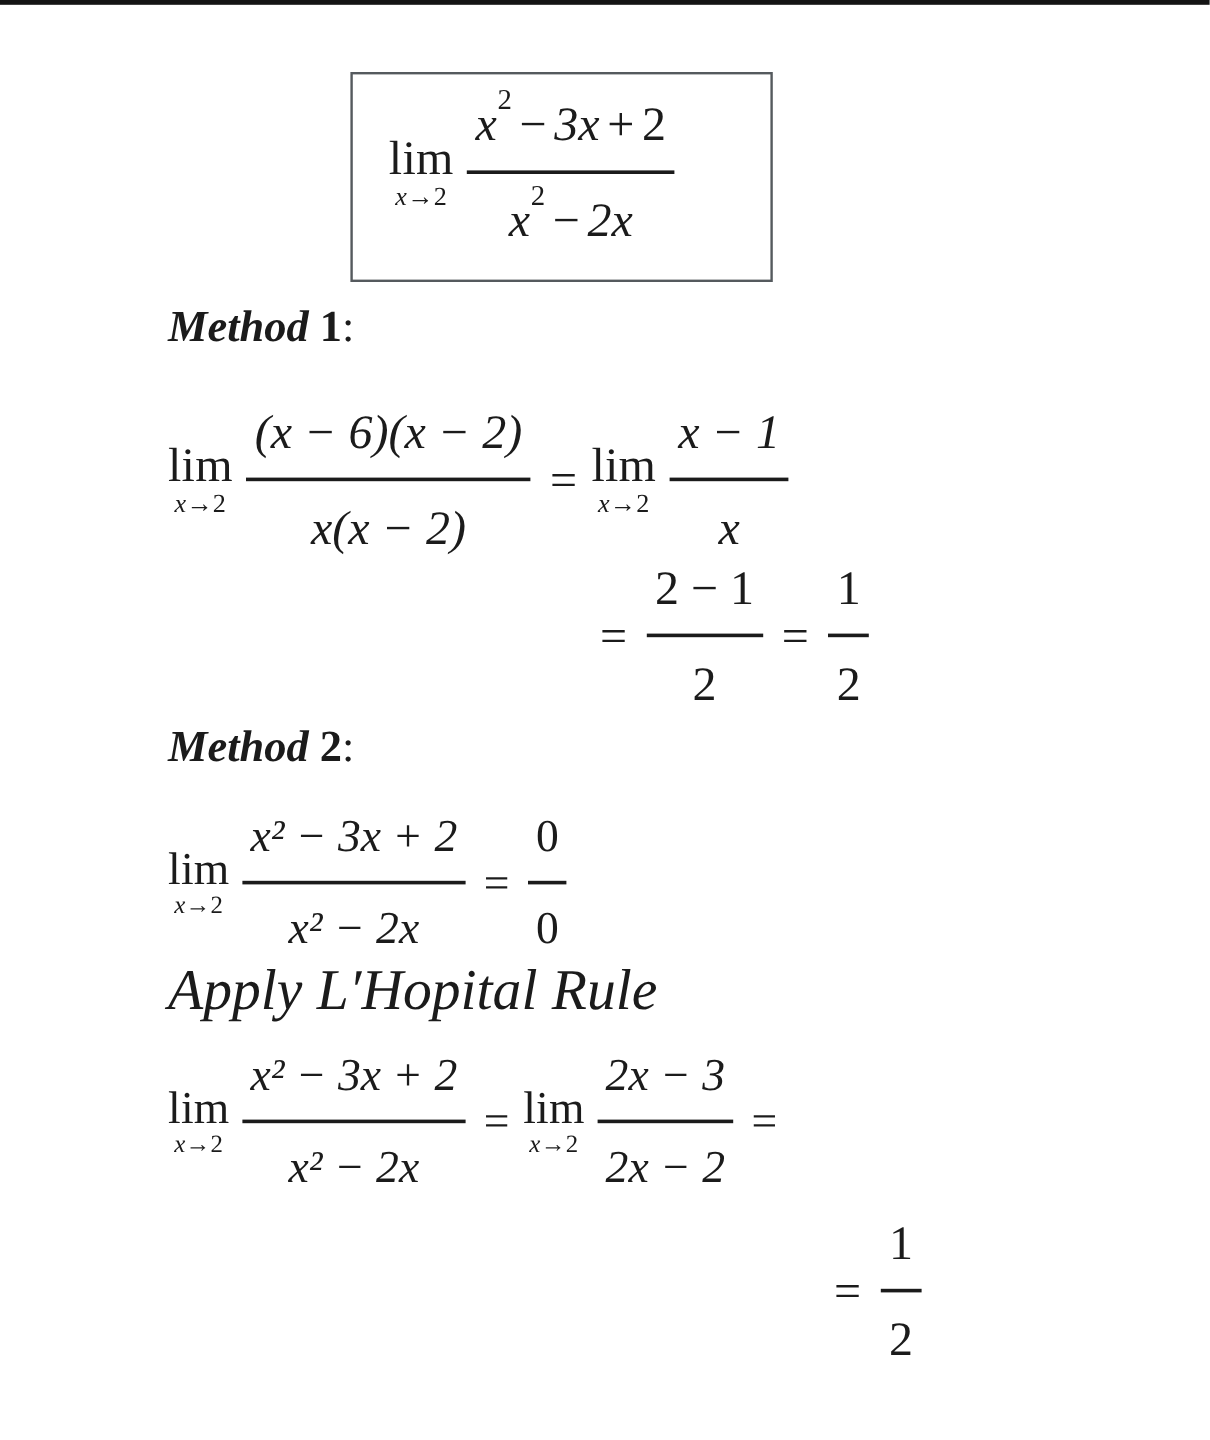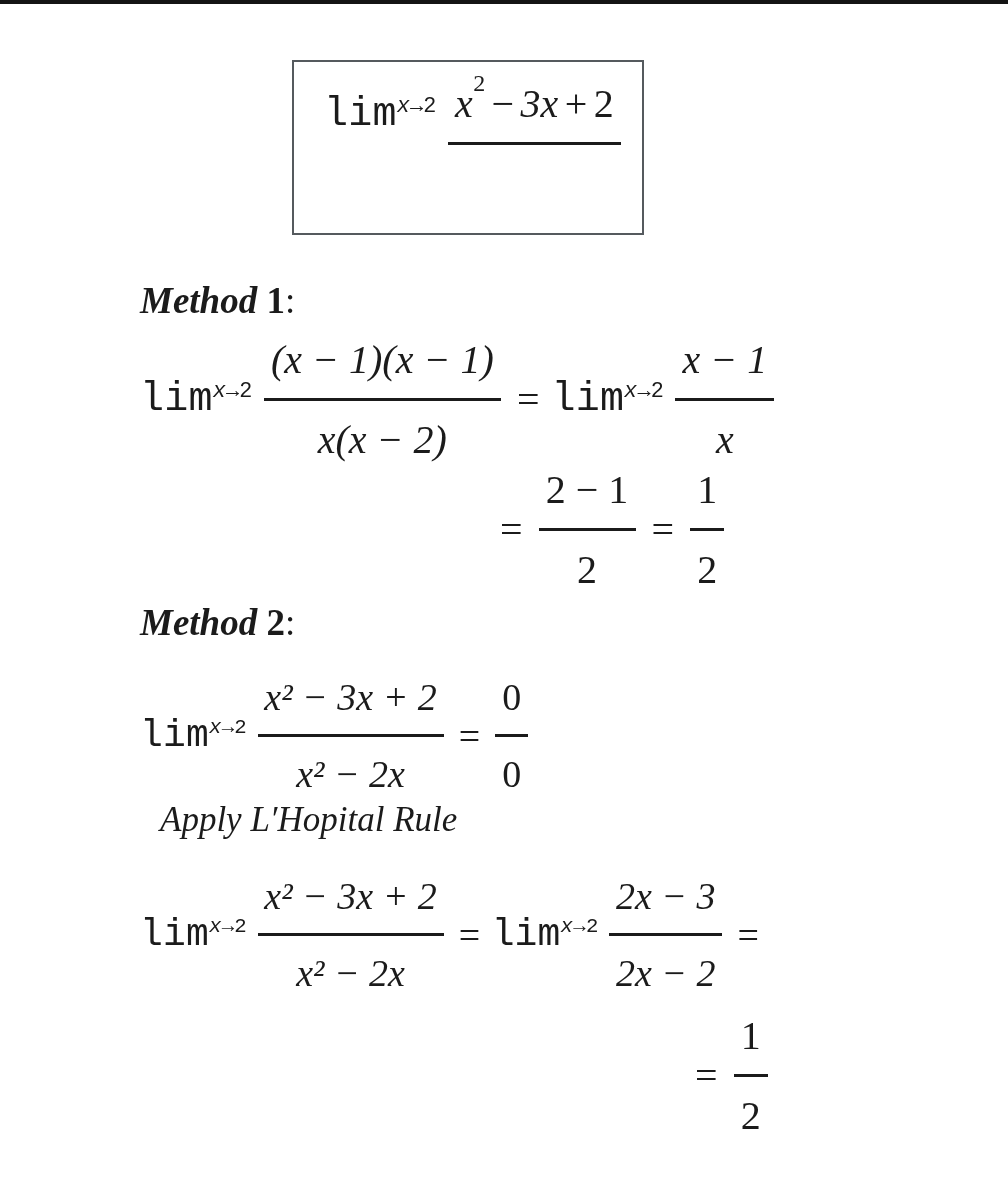--- a/index.html
+++ b/index.html
@@ -78,25 +78,25 @@
     vertical-align: super;
     line-height: 0;
     position: relative;
     top: -0.48em;
     margin-left: 0.02em;
   }
 
   
   .limop {
     display: inline-flex;
-    flex-direction: row;
+    flex-direction: column;
+    align-items: center;
     justify-content: center;
     margin-right: 0.18em;
     line-height: 1;
-    font-family: Liberation Mono, monospace;
   }
   .limop .lim-main {
     font-style: normal;
     font-size: 1em;
     letter-spacing: 0.005em;
   }
   .limop .lim-sub {
     font-size: 0.545em;
     margin-top: 0.06em;
     letter-spacing: 0.01em;
@@ -145,36 +145,35 @@
     font-weight: bold;
     font-style: normal;
   }
   .heading .hcolon {
     font-weight: normal;
     font-style: normal;
   }
 
   .note {
     position: absolute;
-    font-size: 35px;
+    font-size: 48px;
     font-style: italic;
     line-height: 1;
     white-space: nowrap;
-    margin-left: 20px;
   }
 
   
   .line { position: absolute; }
   #eq-m1-line1   { left: 140px; top: 340px; }
   #eq-m1-line2   { left: 488px; top: 470px; }
   #eq-m2-line1   { left: 140px; top: 678px; }
   #eq-m2-line2   { left: 140px; top: 877px; }
   #eq-m2-line3   { left: 683px; top: 1016px; }
 
-  #heading-method-1 { left: 140px; top: 282px; }
+  #heading-method-1 { left: 140px; top: 254px; }
   #heading-method-2 { left: 140px; top: 604px; }
   #note-lhopital    { left: 140px; top: 802px; }
 </style>
 </head>
 <body>
 
 <div class="page">
 
   <div class="top-bar"></div>
 
@@ -183,36 +182,37 @@
       <div class="math">
 
         <span class="limop">
           <span class="lim-main">lim</span>
           <span class="lim-sub"><span class="mi">x</span><span class="arw">→</span><span class="mn">2</span></span>
         </span>
 
         <span class="frac">
           <span class="num"><span class="mi">x</span><span class="sup">2</span><span class="op">−</span><span class="mi">3x</span><span class="op">+</span><span class="mn">2</span></span>
           <span class="bar"></span>
+          <span class="den"><span class="mi">x</span><span class="sup">2</span><span class="op">−</span><span class="mi">2x</span></span>
         </span>
 
       </div>
     </div>
   </div>
 
   <div class="heading" id="heading-method-1"><span class="hw">Method</span>&nbsp;<span class="hnum">1</span><span class="hcolon">:</span></div>
 
   <div class="line math" id="eq-m1-line1">
     <span class="limop">
       <span class="lim-main">lim</span>
       <span class="lim-sub"><span class="mi">x</span><span class="arw">→</span><span class="mn">2</span></span>
     </span>
 
     <span class="frac">
-      <span class="num mi">(x − 1)(x − 1)</span>
+      <span class="num mi">(x − 6)(x − 2)</span>
       <span class="bar"></span>
       <span class="den mi">x(x − 2)</span>
     </span>
 
     <span class="eq">=</span>
 
     <span class="limop">
       <span class="lim-main">lim</span>
       <span class="lim-sub"><span class="mi">x</span><span class="arw">→</span><span class="mn">2</span></span>
     </span>

